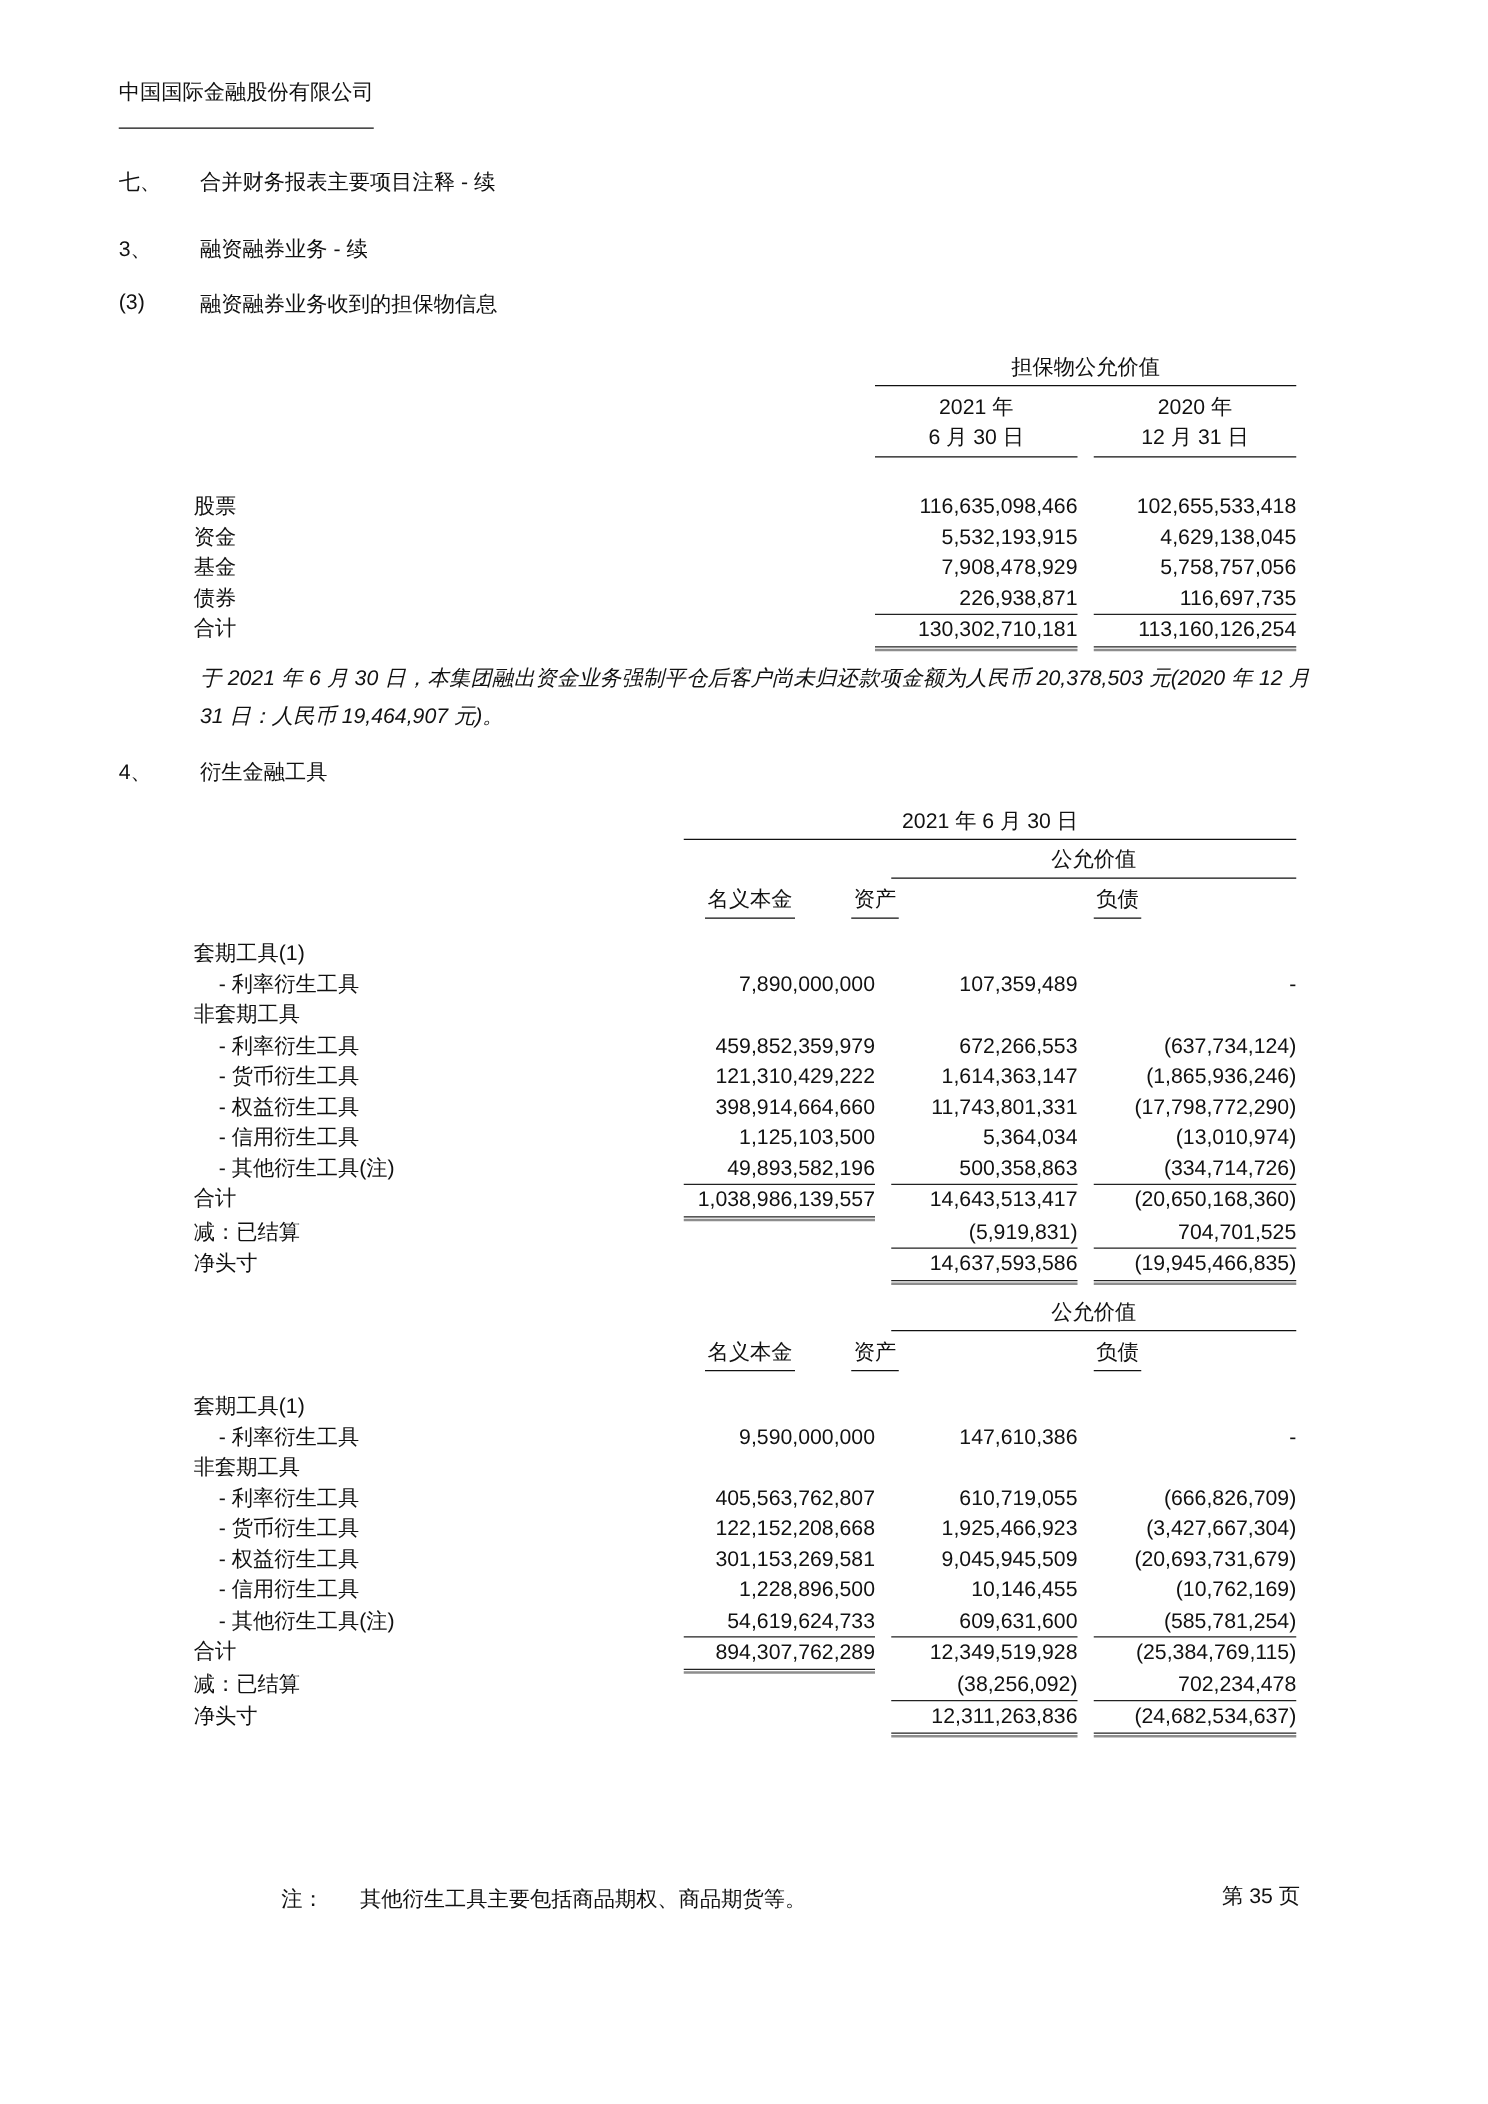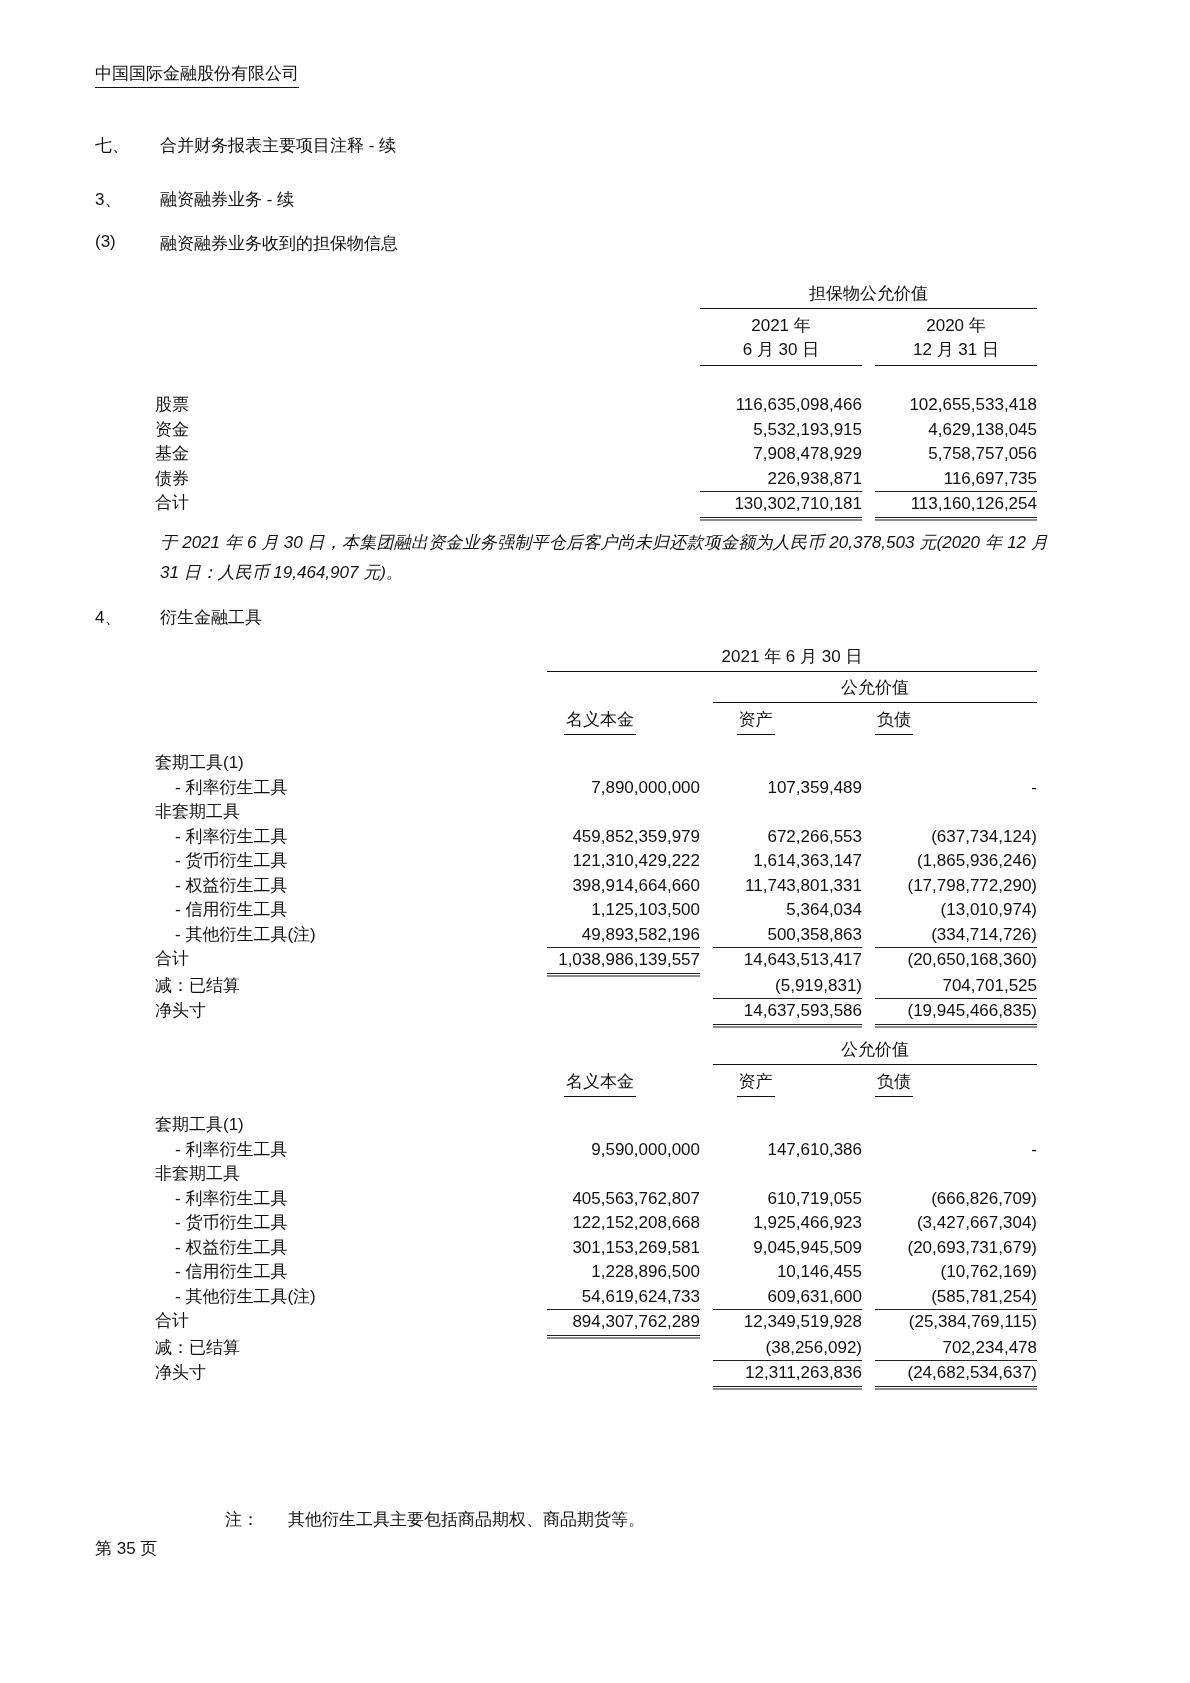--- a/index.html
+++ b/index.html
@@ -3,21 +3,21 @@
 <meta charset="utf-8">
 <style>
   html,body { margin:0; padding:0; background:#ffffff; }
   .page {
     position:relative; width:1190px; height:1683px; background:#ffffff;
     font-family:"Liberation Sans","DejaVu Sans",sans-serif;
     font-size:17px; color:#111; overflow:hidden;
   }
   .abs { position:absolute; }
 
-  .company { left:95px; top:62px; border-bottom:1px solid #111; padding-bottom:2px; }
+  .company { left:95px; top:62px; border-bottom:1px solid #111; padding-bottom:17px; }
 
   .sec { left:95px; display:flex; }
   .sec .num { width:65px; flex:0 0 65px; }
 
   
   .t1 { left:155px; top:282px; width:882px; }
   .t1 .hdr { margin-left:545px; width:337px; text-align:center; border-bottom:1px solid #111; padding-bottom:3px; }
   .hrow { display:flex; margin-left:545px; }
   .dcell { width:162px; text-align:center; }
   .dgap { width:13px; flex:0 0 13px; }
@@ -30,42 +30,42 @@
 
   
   .dt { left:155px; width:882px; }
   .dt2021 { top:646px; }
   .dt2020 { top:1034px; }
   .dt .h1 { margin-left:392px; width:490px; text-align:center; border-bottom:1px solid #111; padding-bottom:3px; line-height:22px; }
   .dt .h2 { margin-left:558px; width:324px; text-align:center; border-bottom:1px solid #111; padding-bottom:3px; margin-top:5px; line-height:22px; }
   .dt .cols { display:flex; margin-top:4px; line-height:26px;gap:16px; }
   .dt .cols .lbl { flex:1; }
   .cn { width:153px; flex:0 0 153px; text-align:right; }
-  .ca { width:149px; flex:0 0 149px; text-align:center; }
+  .ca { width:149px; flex:0 0 149px; }
   .cl { width:162px; flex:0 0 162px; }
   .u { display:inline-block; border-bottom:1px solid #111; padding:0 2px 1px; }
   .dt .body { margin-top:16px; }
   .drow { display:flex; line-height:24.5px; }
   .drow .lbl { flex:1; }
   .indent { padding-left:20px; }
   .vn { width:153px; flex:0 0 153px; text-align:right; white-space:nowrap; }
   .va { width:149px; flex:0 0 149px; text-align:right; white-space:nowrap; }
   .vl { width:162px; flex:0 0 162px; text-align:right; white-space:nowrap; }
 
   .topline { border-top:1px solid #222; }
   .botline { border-bottom:1px solid #222; }
   .dbl { border-bottom:1px solid #222; position:relative; }
   .dbl::after { content:""; position:absolute; left:0; right:0; bottom:-4px; height:2px; background:#8d8d8d; }
 
   .para { left:160px; top:528px; width:888px; line-height:30px; text-align:justify;font-style:italic; }
 
   .note { left:225px; top:1508px; display:flex; }
   .note .nlabel { width:63px; flex:0 0 63px; }
 
-  .footer { left:95px; top:1537px; width:945px; text-align:left; }
+  .footer { left:95px; top:1505px; width:945px; text-align:right; }
 </style>
 </head>
 <body>
 
 <div class="page">
 
   <div class="abs company">中国国际金融股份有限公司</div>
 
   <div class="abs sec" style="top:134px;">
     <span class="num">七、</span>

